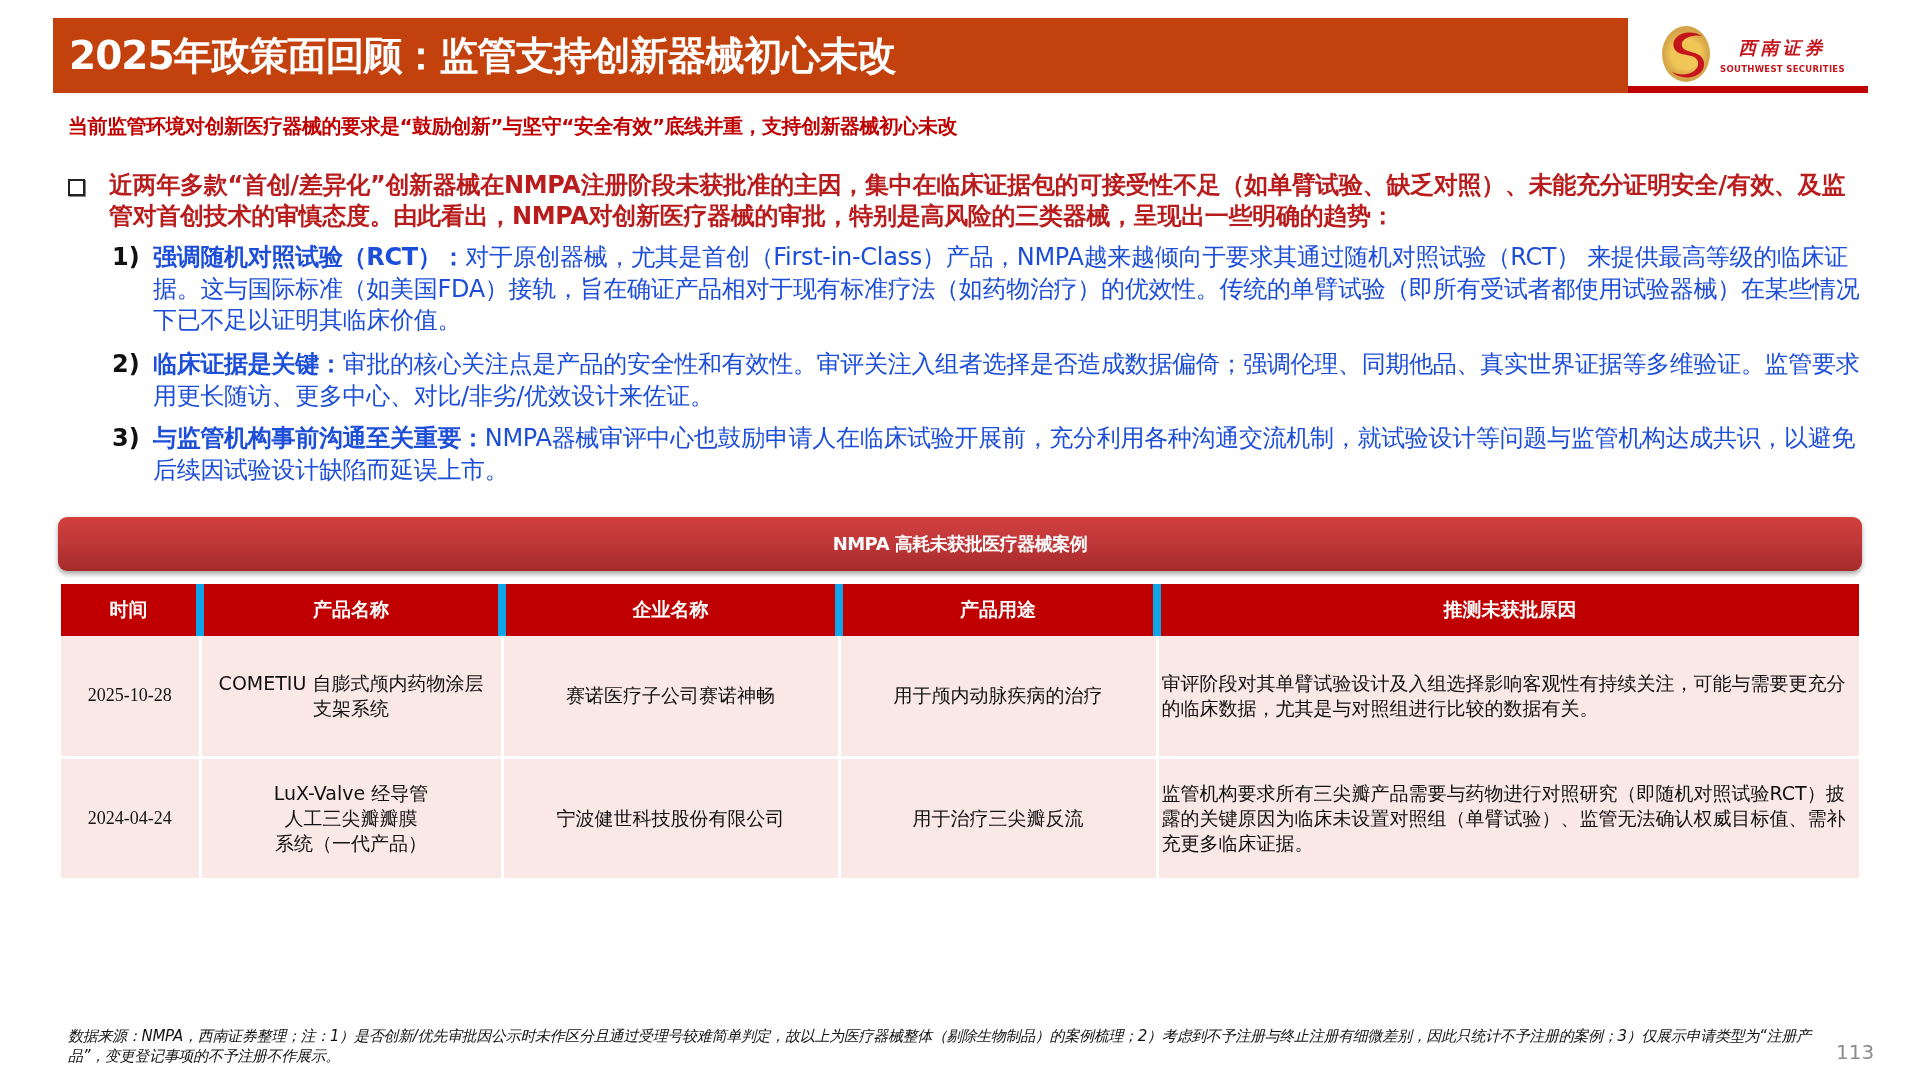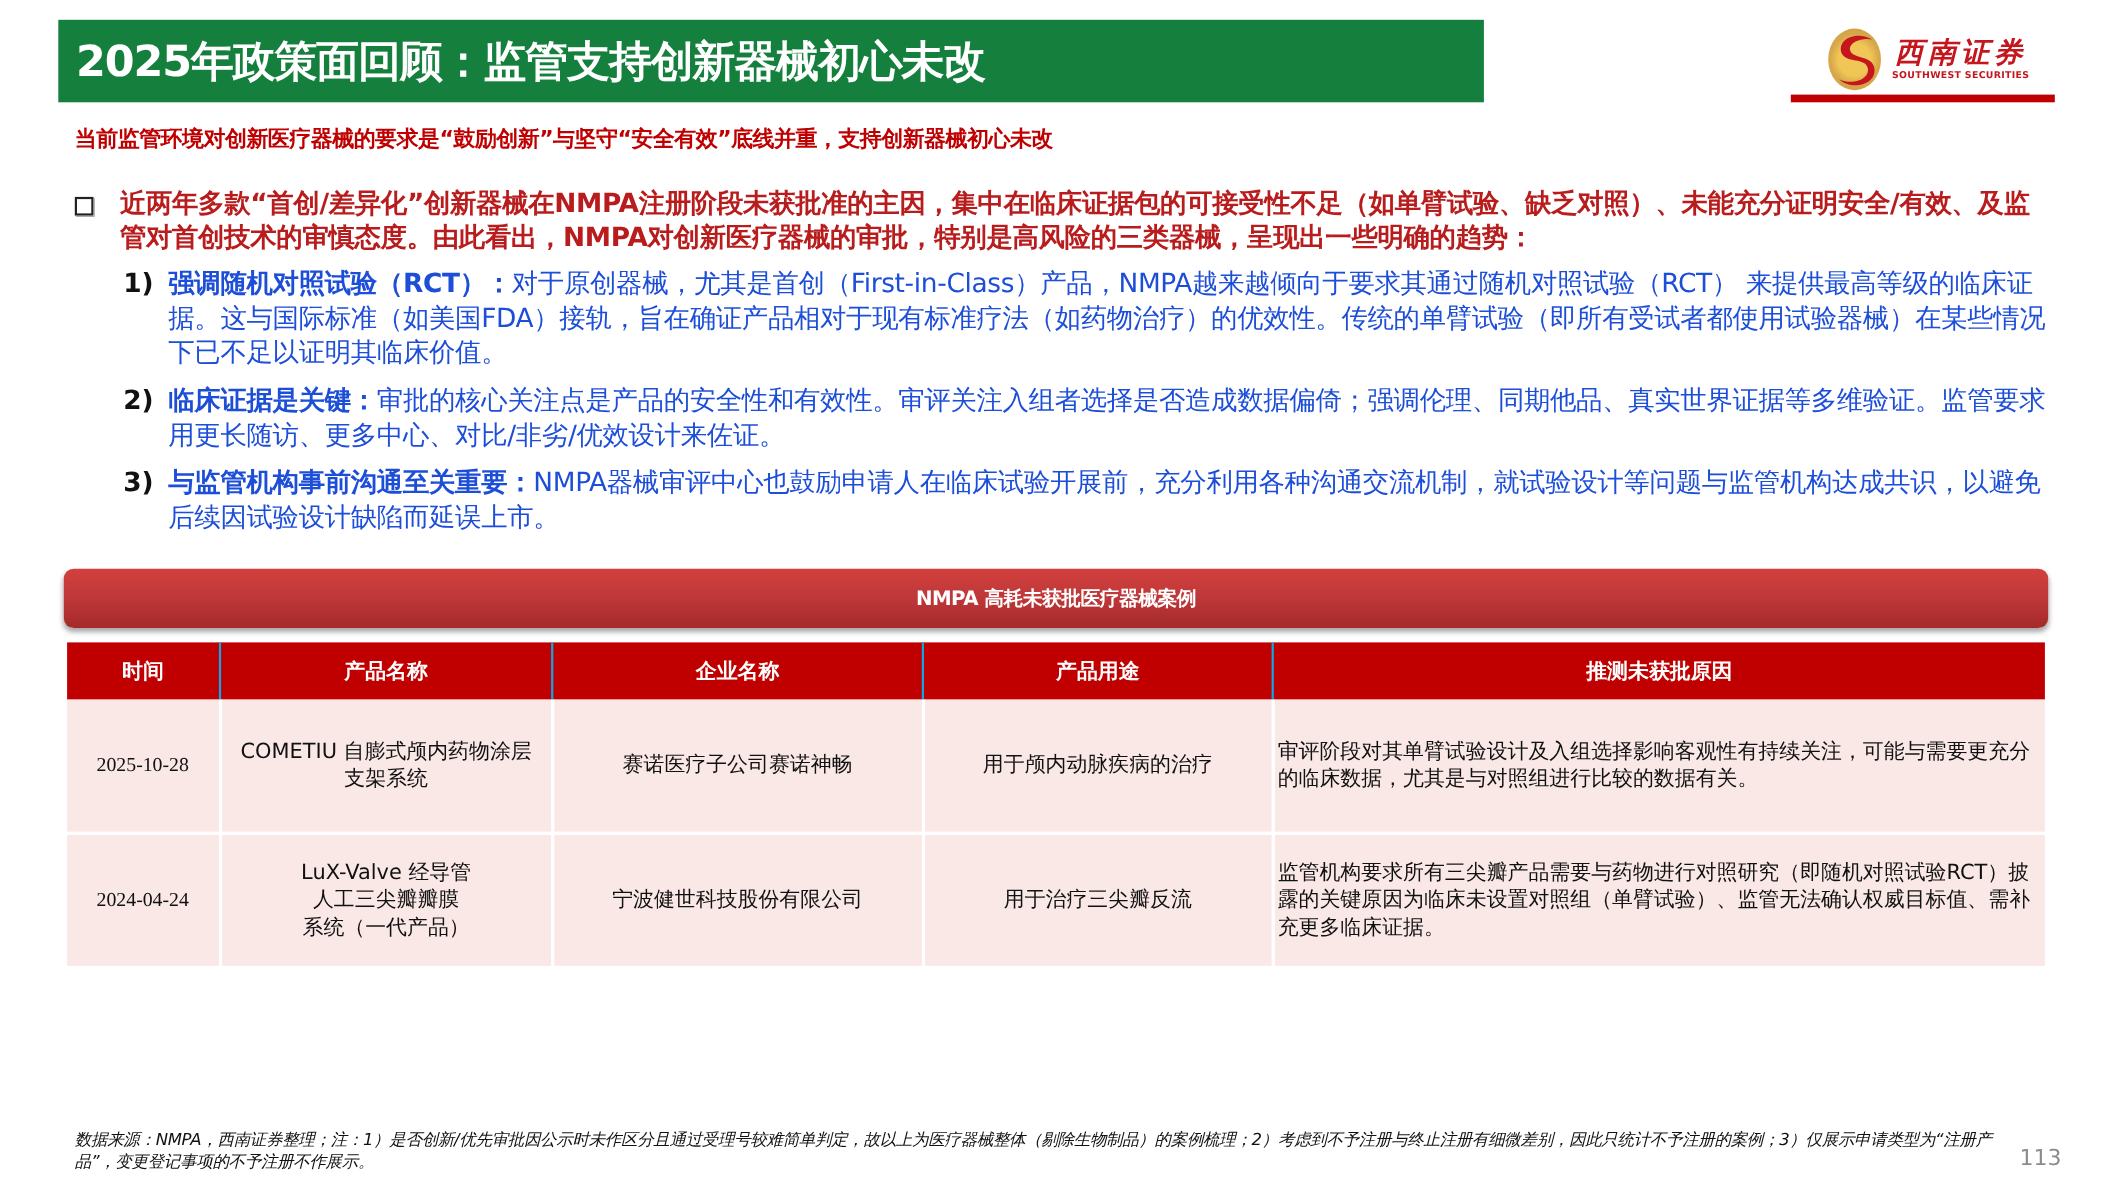--- a/index.html
+++ b/index.html
@@ -1,41 +1,41 @@
 <!DOCTYPE html>
 <html><head>
 <meta charset="utf-8">
 <style>
   * { box-sizing: border-box; margin: 0; padding: 0; }
   html, body { width: 1920px; height: 1080px; background: #ffffff; overflow: hidden; }
   body { position: relative; font-family: "DejaVu Sans", "Liberation Sans", sans-serif; color: #111; }
 
   .title-bar {
-    position: absolute; left: 53px; top: 18px; width: 1296px; height: 75px;
-    background: #15803d;
+    position: absolute; left: 53px; top: 18px; width: 1575px; height: 75px;
+    background: #c2410c;
     display: flex; align-items: center; padding-left: 16px;
   }
   .title-bar .title {
     color: #fff; font-size: 39px; font-weight: bold; letter-spacing: -1px; white-space: nowrap;
   }
   .logo-area {
     position: absolute; left: 1628px; top: 18px; width: 240px; height: 72px;
     background: #fff; display: flex; align-items: center; padding-left: 34px;
   }
   .logo-underline {
     position: absolute; left: 1628px; top: 86px; width: 240px; height: 7px; background: #c00000;
   }
   .logo-mark {
     width: 48px; height: 56px; border-radius: 50%;
     background: radial-gradient(circle at 50% 50%, #f0c657 0 40%, #d8a84a 60%, #c89a45 100%);
     position: relative; overflow: hidden; flex: 0 0 auto;
   }
   .logo-mark svg { position: absolute; left: 0; top: 0; }
   .logo-text { margin-left: 10px; display: flex; flex-direction: column; align-items: center; }
-  .logo-cn { color: #c4161c; font-family: "DejaVu Serif", serif; font-size: 26px; font-weight: bold; letter-spacing: 4px; line-height: 30px; font-style: italic; }
+  .logo-cn { color: #c4161c; font-family: "DejaVu Serif", serif; font-size: 18px; font-weight: bold; letter-spacing: 4px; line-height: 30px; font-style: italic; }
   .logo-en { color: #c4161c; font-size: 8.5px; font-weight: bold; letter-spacing: 0.3px; line-height: 12px; }
 
   .subtitle {
     position: absolute; left: 68px; top: 113px; width: 1800px;
     color: #c00000; font-size: 20px; font-weight: bold; letter-spacing: -0.5px; white-space: nowrap;
   }
 
   .main-bullet {
     position: absolute; left: 68px; top: 170px; width: 1800px;
     display: flex;
@@ -64,21 +64,21 @@
     display: flex; align-items: center; justify-content: center;
   }
   .banner-title { color: #fff; font-size: 18px; font-weight: bold; letter-spacing: -0.5px; }
 
   table.cases {
     position: absolute; left: 61px; top: 584px; width: 1798px;
     border-collapse: collapse; table-layout: fixed;
   }
   table.cases th {
     background: #c00000; color: #fff; font-size: 19px; font-weight: bold; height: 52px;
-    border-right: 2px solid #0ea5e9; text-align: center; vertical-align: middle;
+    border-right: 8px solid #0ea5e9; text-align: center; vertical-align: middle;
   }
   table.cases th:last-child { border-right: none; }
   table.cases td {
     background: #f9e8e6; height: 121px; font-size: 19px; color: #111;
     border-right: 3px solid #fff; border-bottom: 3px solid #fff;
     text-align: center; vertical-align: middle; line-height: 25px; padding: 0 8px;
   }
   table.cases td:last-child { border-right: none; text-align: left; padding: 0 6px 0 3px; }
   table.cases td.date { font-family: "Liberation Serif", serif; font-size: 18px; }
   table.cases tbody tr:last-child td { border-bottom: none; }

